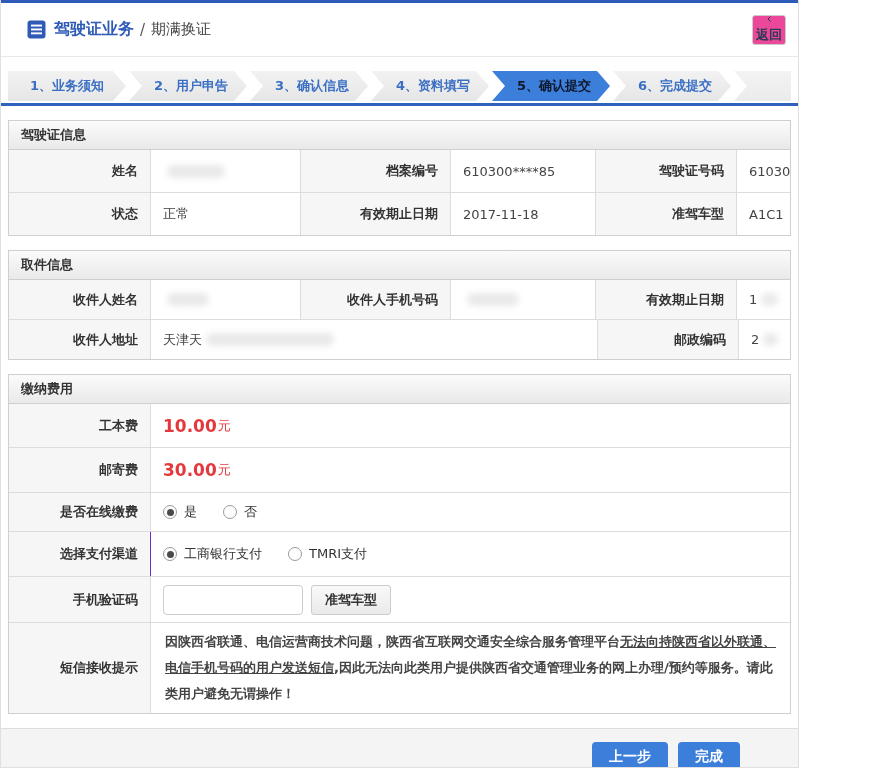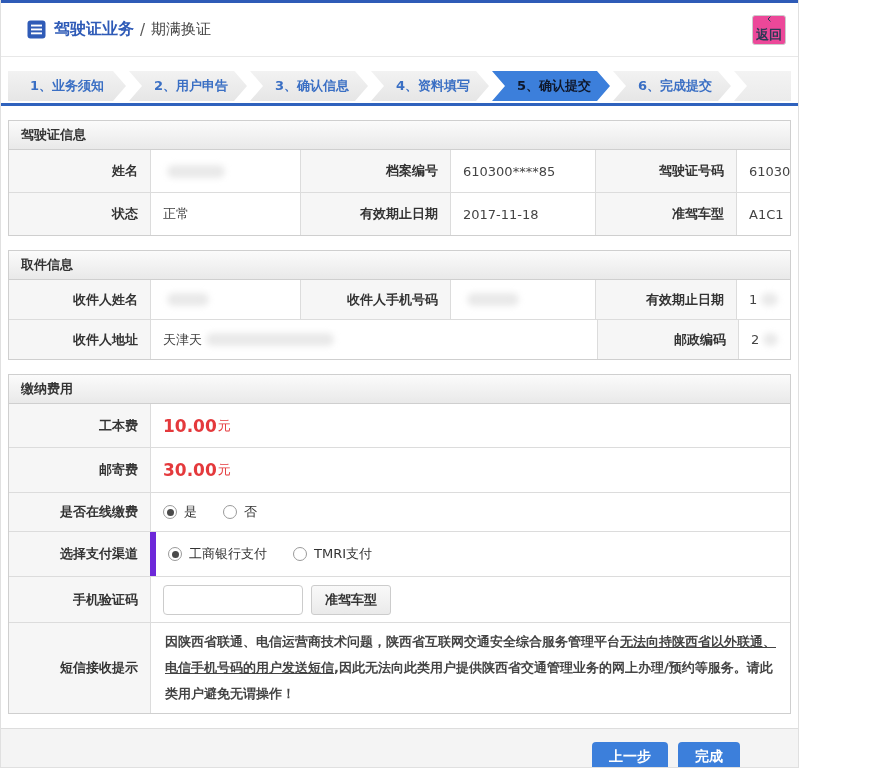--- a/index.html
+++ b/index.html
@@ -238,21 +238,21 @@
             </span>
           <span class="radio-opt">
               <span class="radio"></span>
               <span>否</span>
             </span>
         </div>
       </div>
 
       <div class="pay-row">
         <div class="cell lbl" style="min-height:44px">选择支付渠道</div>
-        <div class="cell val" style="min-height:44px;border-left:6px solid #6d28d9">
+        <div class="cell val" style="min-height:44px;border-left:1px solid #6d28d9">
           <span class="radio-opt">
               <span class="radio checked"></span>
               <span>工商银行支付</span>
             </span>
           <span class="radio-opt">
               <span class="radio"></span>
               <span>TMRI支付</span>
             </span>
         </div>
       </div>

